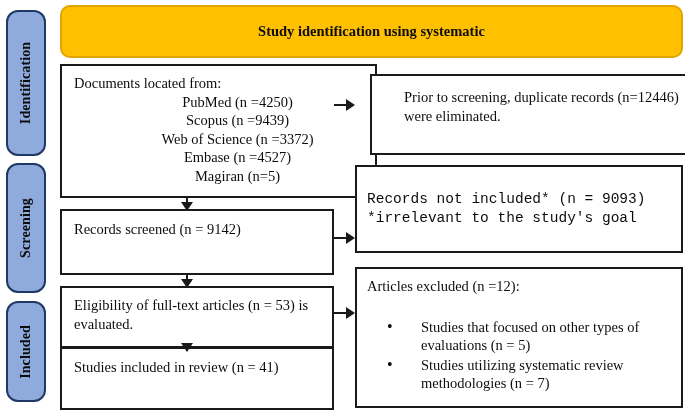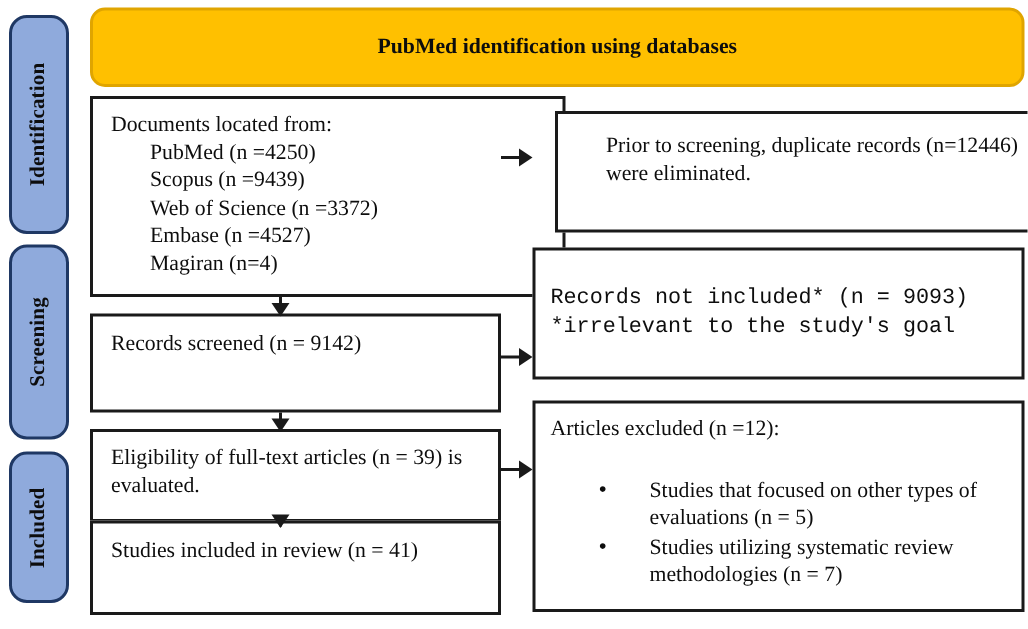--- a/index.html
+++ b/index.html
@@ -55,34 +55,34 @@
     border:2px solid #1a1a1a;
     box-sizing:border-box;
     font-size:14.5px;
     line-height:1.28;
   }
   .flow-box .box-text{display:block;}
 
   
   #box-sources{left:60px;top:64px;width:317px;height:134px;padding:8px 0 0 12px;}
   #box-sources .src-head{display:block;}
-  #box-sources .src-item{display:block;padding-left:26px;}
+  #box-sources .src-item{display:block;padding-left:26px;text-align:center;}
 
   #box-screened{left:60px;top:209px;width:274px;height:66px;padding:9px 0 0 12px;}
   #box-eligibility{left:60px;top:286px;width:274px;height:62px;padding:8px 0 0 12px;}
   #box-included{left:60px;top:347px;width:274px;height:63px;padding:9px 0 0 12px;}
 
   
   #box-duplicates{left:370px;top:74px;width:328px;height:81px;padding:12px 10px 0 32px;}
   #box-notincluded{left:355px;top:165px;width:328px;height:88px;padding:23px 10px 0 10px;font-family:Liberation Mono, monospace;}
   #box-excluded{left:355px;top:267px;width:328px;height:141px;padding:8px 10px 0 10px;}
 
   #box-excluded .excl-head{display:block;margin-bottom:22px;}
   #box-excluded ul{
-    margin:12px;padding:0 0 0 20px;list-style:none;
+    margin:0;padding:0 0 0 20px;list-style:none;
   }
   #box-excluded li{
     position:relative;
     padding-left:34px;
     margin-bottom:2px;
     line-height:1.26;
   }
   #box-excluded li::before{
     content:"\2022";
     position:absolute;left:0;top:-1px;
@@ -134,38 +134,38 @@
     <span class="phase-label">Identification</span>
   </div>
   <div class="phase-band" id="band-screening">
     <span class="phase-label">Screening</span>
   </div>
   <div class="phase-band" id="band-included">
     <span class="phase-label">Included</span>
   </div>
 
   <div id="header-banner">
-    <span class="banner-title">PubMed identification using databases</span>
+    <span class="banner-title">Study identification using systematic</span>
   </div>
 
   <div class="flow-box" id="box-sources">
     <span class="src-head">Documents located from:</span>
     <span class="src-item">PubMed (n =4250)</span>
     <span class="src-item">Scopus (n =9439)</span>
     <span class="src-item">Web of Science (n =3372)</span>
     <span class="src-item">Embase (n =4527)</span>
-    <span class="src-item">Magiran (n=4)</span>
+    <span class="src-item">Magiran (n=5)</span>
   </div>
 
   <div class="flow-box" id="box-screened">
     <span class="box-text">Records screened (n = 9142)</span>
   </div>
 
   <div class="flow-box" id="box-eligibility">
-    <span class="box-text">Eligibility of full-text articles (n = 39) is evaluated.</span>
+    <span class="box-text">Eligibility of full-text articles (n = 53) is evaluated.</span>
   </div>
 
   <div class="flow-box" id="box-included">
     <span class="box-text">Studies included in review (n = 41)</span>
   </div>
 
   <div class="flow-box" id="box-duplicates">
     <span class="box-text">Prior to screening, duplicate records (n=12446) were eliminated.</span>
   </div>
 

